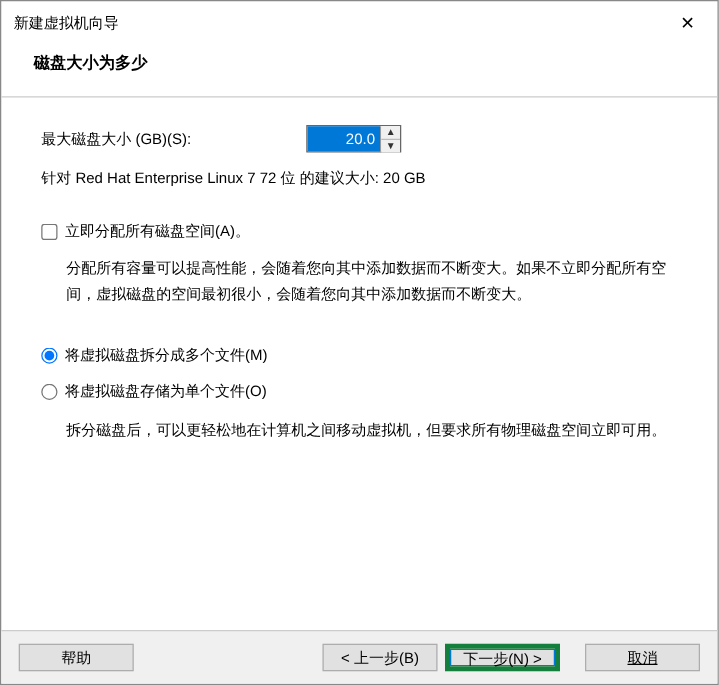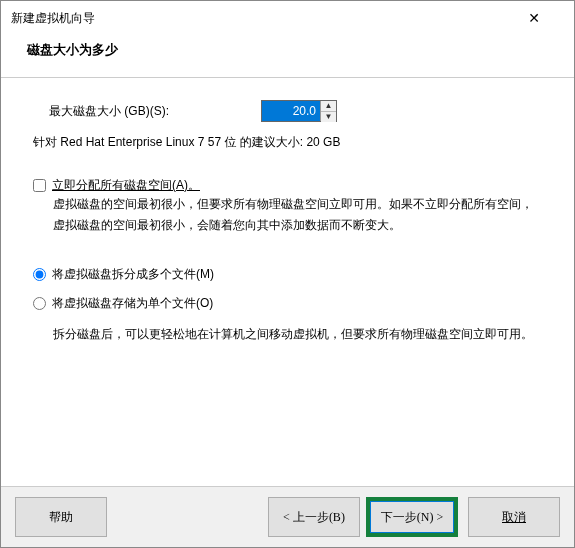--- a/index.html
+++ b/index.html
@@ -11,21 +11,21 @@
     height: 548px;
     border: 1px solid #888;
     display: flex;
     flex-direction: column;
     color: #000;
   }
   .titlebar {
     display: flex;
     justify-content: space-between;
     align-items: center;
-    padding: 6px 24px 6px 10px;
+    padding: 6px 8px 6px 10px;
     font-size: 12px;
   }
   .close-btn {
     width: 32px;
     height: 22px;
     text-align: center;
     line-height: 22px;
     font-size: 14px;
     cursor: default;
   }
@@ -47,21 +47,21 @@
   .content {
     flex: 1;
     padding: 22px 32px 10px 32px;
     position: relative;
   }
   .row-size {
     display: flex;
     align-items: center;
     margin-bottom: 12px;
   }
-  .row-size-label { width: 212px; margin-left: 16px; }
+  .row-size-label { width: 212px; }
   .spinner {
     display: inline-flex;
     border: 1px solid #666;
     height: 22px;
   }
   .spinner input {
     width: 58px;
     border: none;
     text-align: right;
     padding: 0 4px;
@@ -88,21 +88,21 @@
     color:#333;
   }
   .spinner-btns div:first-child { border-bottom:1px solid #bbb; }
   .recommend {
     margin-bottom: 26px;
   }
   .checkbox-row {
     display: flex;
     align-items: center;
     gap: 6px;
-    text-decoration: underline;
+    margin-bottom: 10px;
   }
   .checkbox-row input[type=checkbox]{
     width:13px;height:13px;
   }
   .indent-text {
     padding-left: 20px;
     line-height: 1.75;
     margin-bottom: 30px;
   }
   .radio-row {
@@ -121,36 +121,36 @@
   .footer {
     border-top: 1px solid #ccc;
     padding: 10px 14px;
     display: flex;
     align-items: center;
     background: #f0f0f0;
   }
   .footer .spacer { flex:1; }
   .btn {
     min-width: 92px;
-    height: 40px;
+    height: 22px;
     border: 1px solid #adadad;
     background: #e1e1e1;
     font-size: 12px;
     font-family: inherit;
     cursor: default;
     padding: 0 10px;
   }
   .btn.default {
     border: 4px solid #15803d;
     box-shadow: inset 0 0 0 1px #0078d7;
   }
-  .btn-group { display:flex; gap:0;font-family:Liberation Serif, serif; }
+  .btn-group { display:flex; gap:0; }
   .btn-group .btn + .btn { margin-left: 6px; }
   .help-btn { margin-left:0; }
-  .cancel-btn{ margin-left:10px;text-decoration:underline; }
+  .cancel-btn{ margin-left:20px;text-decoration:underline; }
 </style>
 </head>
 <body>
 
 <div class="titlebar">
   <span>新建虚拟机向导</span>
   <span class="close-btn">✕</span>
 </div>
 
 <div class="header-section">
@@ -165,27 +165,27 @@
     <span class="row-size-label">最大磁盘大小 (GB)(S):</span>
     <span class="spinner">
       <input type="text" value="20.0" style="">
       <span class="spinner-btns">
         <div>▲</div>
         <div>▼</div>
       </span>
     </span>
   </div>
 
-  <div class="recommend">针对 Red Hat Enterprise Linux 7 57 位 的建议大小: 20 GB</div>
+  <div class="recommend">针对 Red Hat Enterprise Linux 7 72 位 的建议大小: 20 GB</div>
 
   <div class="checkbox-row">
     <input type="checkbox" style="">
     <span>立即分配所有磁盘空间(A)。</span>
   </div>
-  <div class="indent-text">虚拟磁盘的空间最初很小，但要求所有物理磁盘空间立即可用。如果不立即分配所有空间，虚拟磁盘的空间最初很小，会随着您向其中添加数据而不断变大。</div>
+  <div class="indent-text">分配所有容量可以提高性能，会随着您向其中添加数据而不断变大。如果不立即分配所有空间，虚拟磁盘的空间最初很小，会随着您向其中添加数据而不断变大。</div>
 
   <div class="radio-row">
     <input type="radio" name="storeMode" checked="" style="">
     <span>将虚拟磁盘拆分成多个文件(M)</span>
   </div>
   <div class="radio-row">
     <input type="radio" name="storeMode" style="">
     <span>将虚拟磁盘存储为单个文件(O)</span>
   </div>
   <div class="split-desc">拆分磁盘后，可以更轻松地在计算机之间移动虚拟机，但要求所有物理磁盘空间立即可用。</div>

